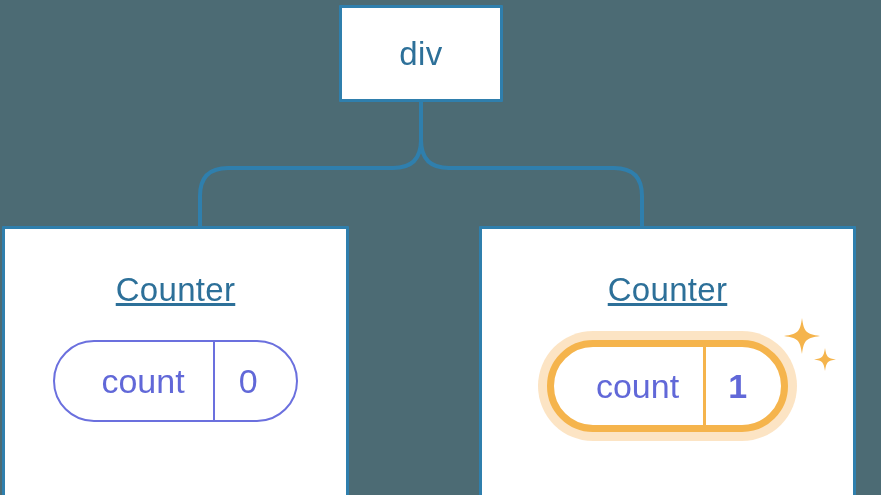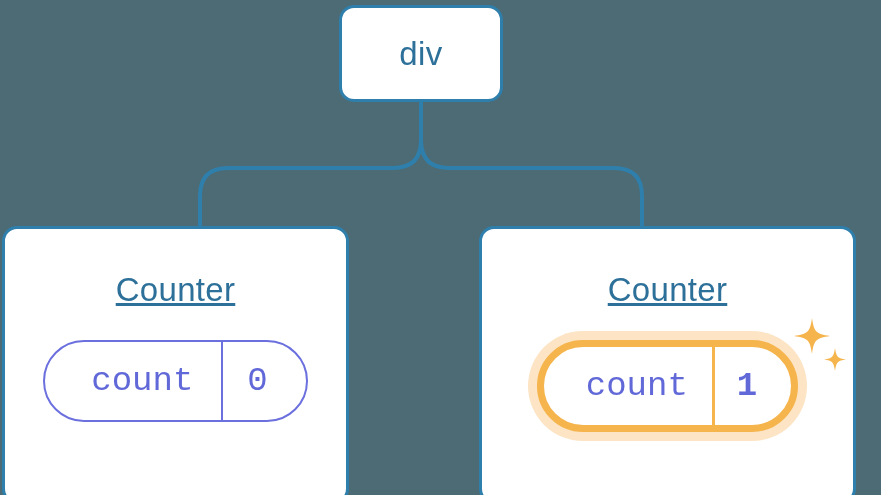--- a/index.html
+++ b/index.html
@@ -28,21 +28,21 @@
     height: 495px;
     pointer-events: none;
   }
 
   
   .node {
     position: absolute;
     box-sizing: border-box;
     background: #ffffff;
     border: 3px solid #2f7fad;
-    border-radius: 15px;
+    border-radius: 1px;
     display: flex;
     flex-direction: column;
     align-items: center;
   }
 
   
   #node-div {
     left: 339px;
     top: 5px;
     width: 164px;
@@ -98,21 +98,20 @@
     z-index: 2;
   }
   .pill-key,
   .pill-val {
     display: flex;
     align-items: center;
     justify-content: center;
     font-size: 34px;
     color: #6168d8;
     line-height: 1;
-    font-family: Liberation Mono, monospace;
   }
   .pill-key {
     padding: 0 28px 0 46px;
   }
   .pill-val {
     padding: 0 38px 0 24px;
     border-left: 2px solid #6b70de;
   }
 
   

